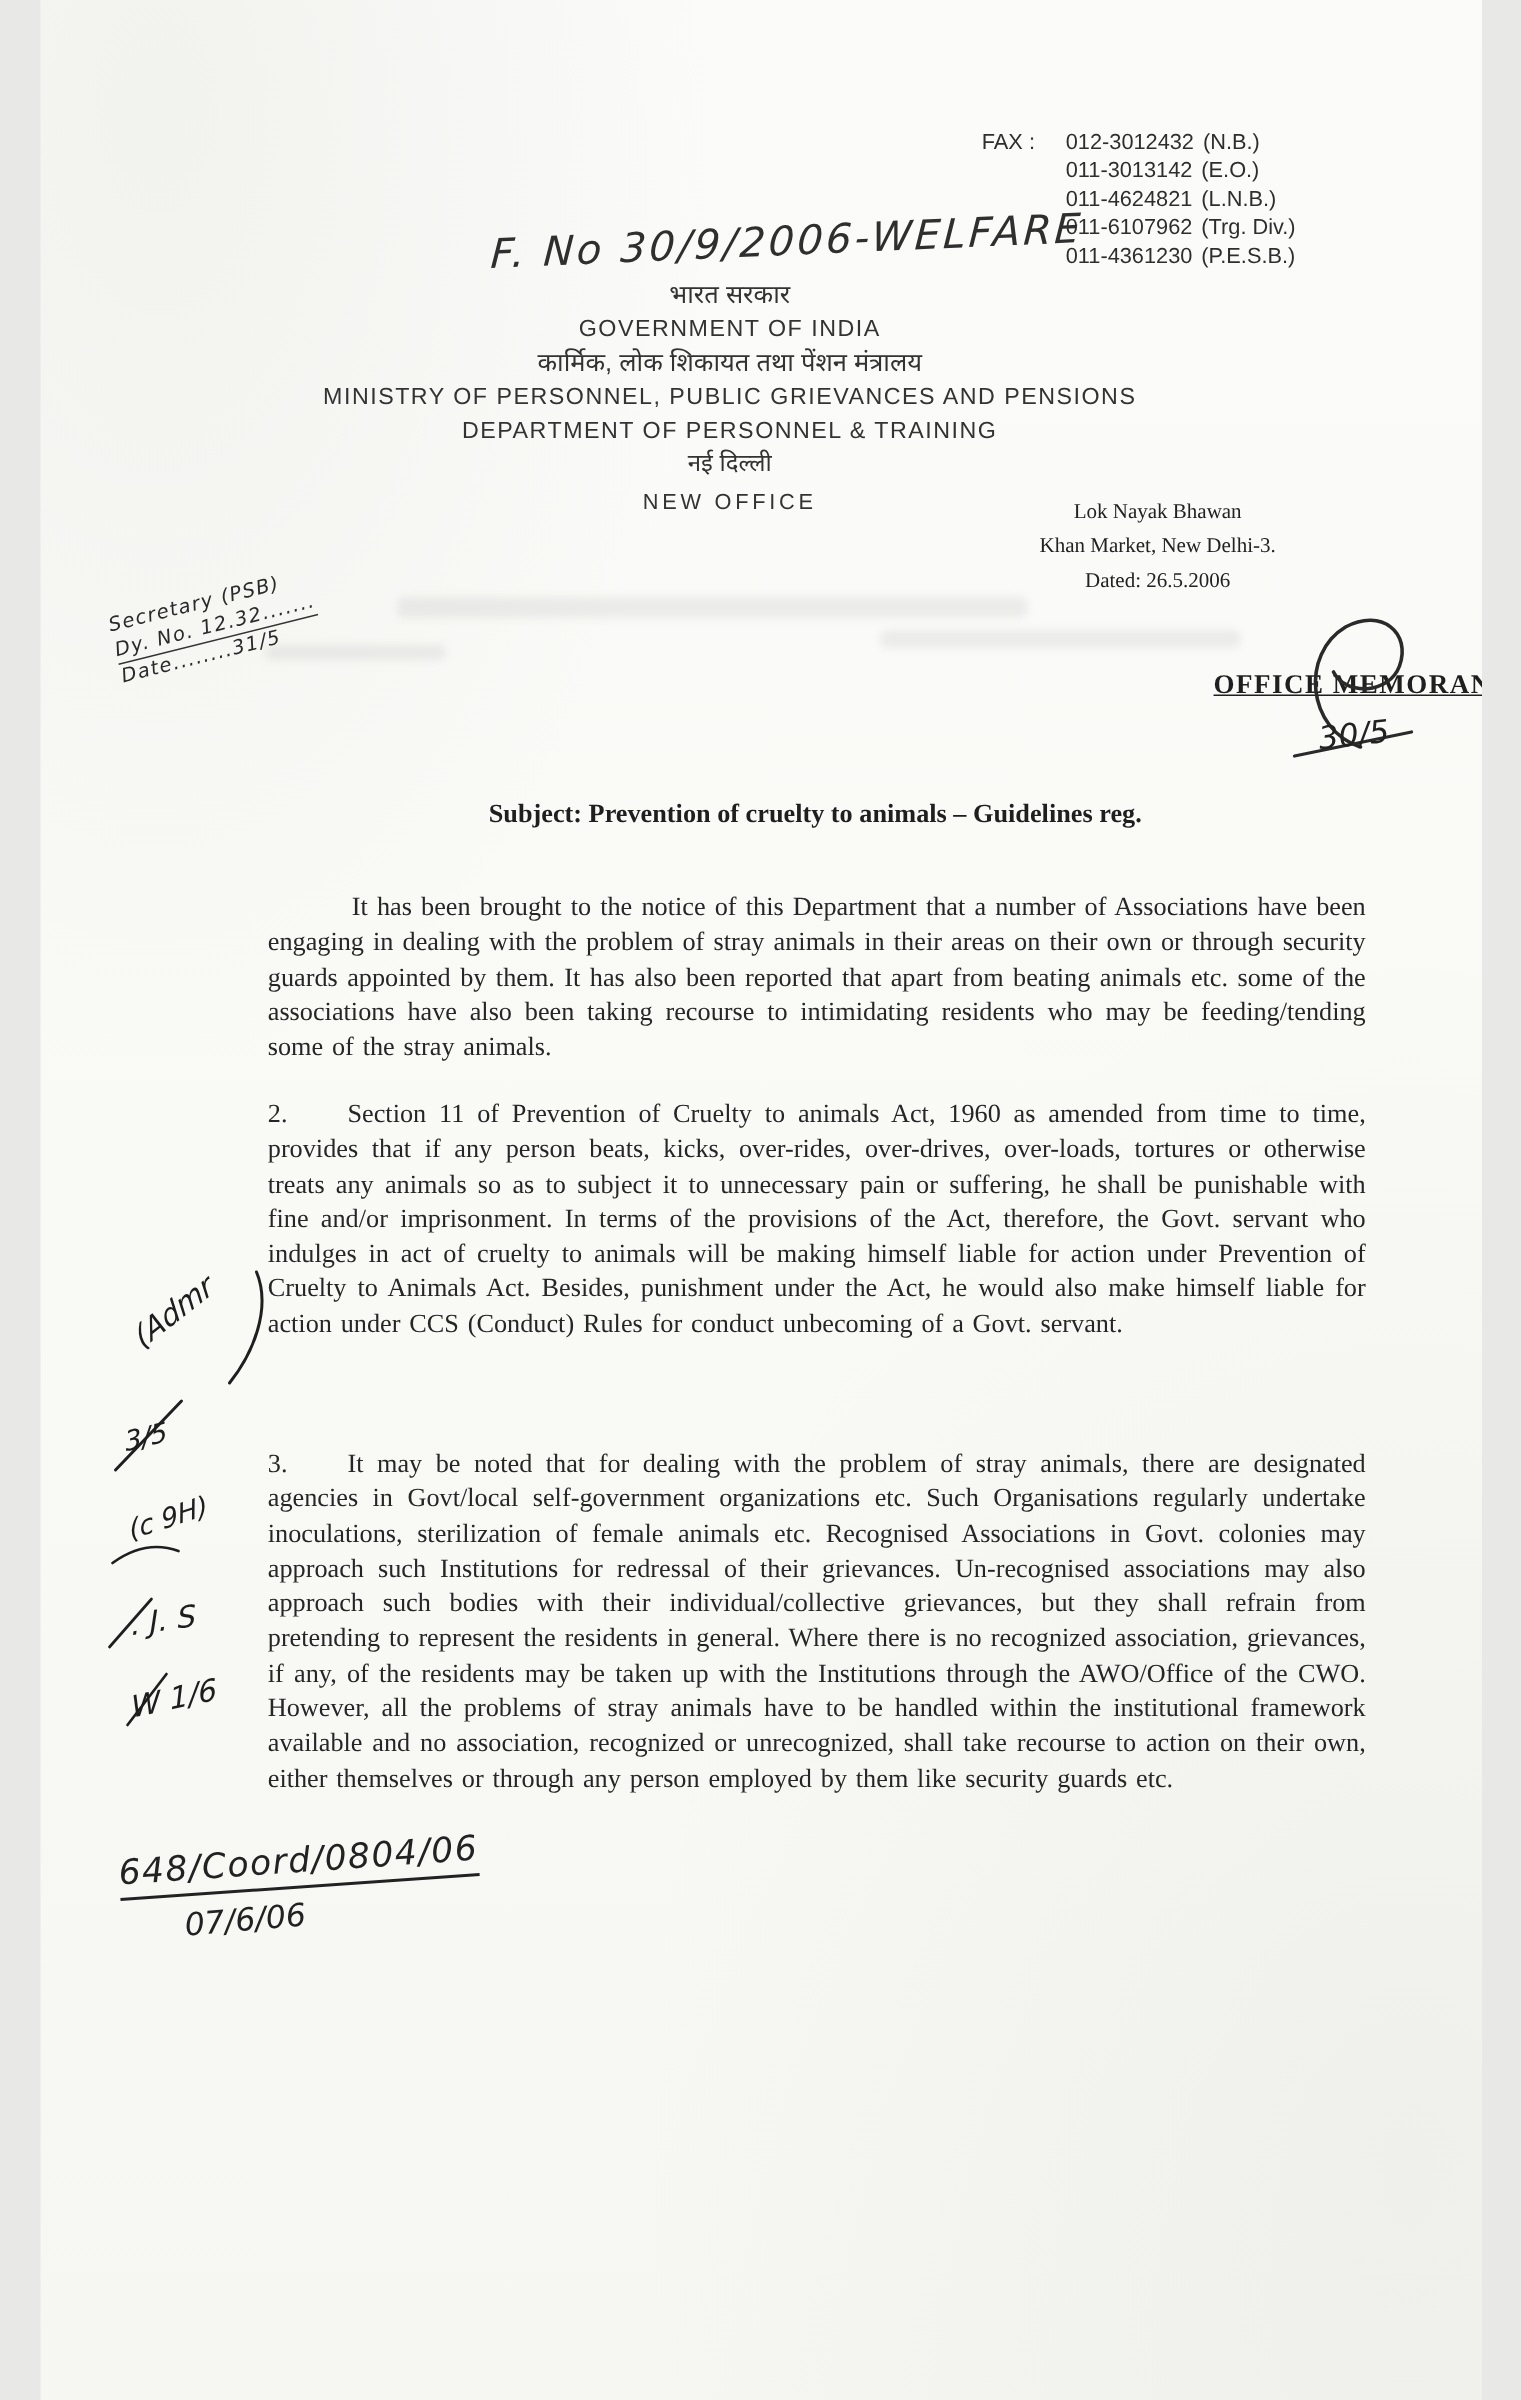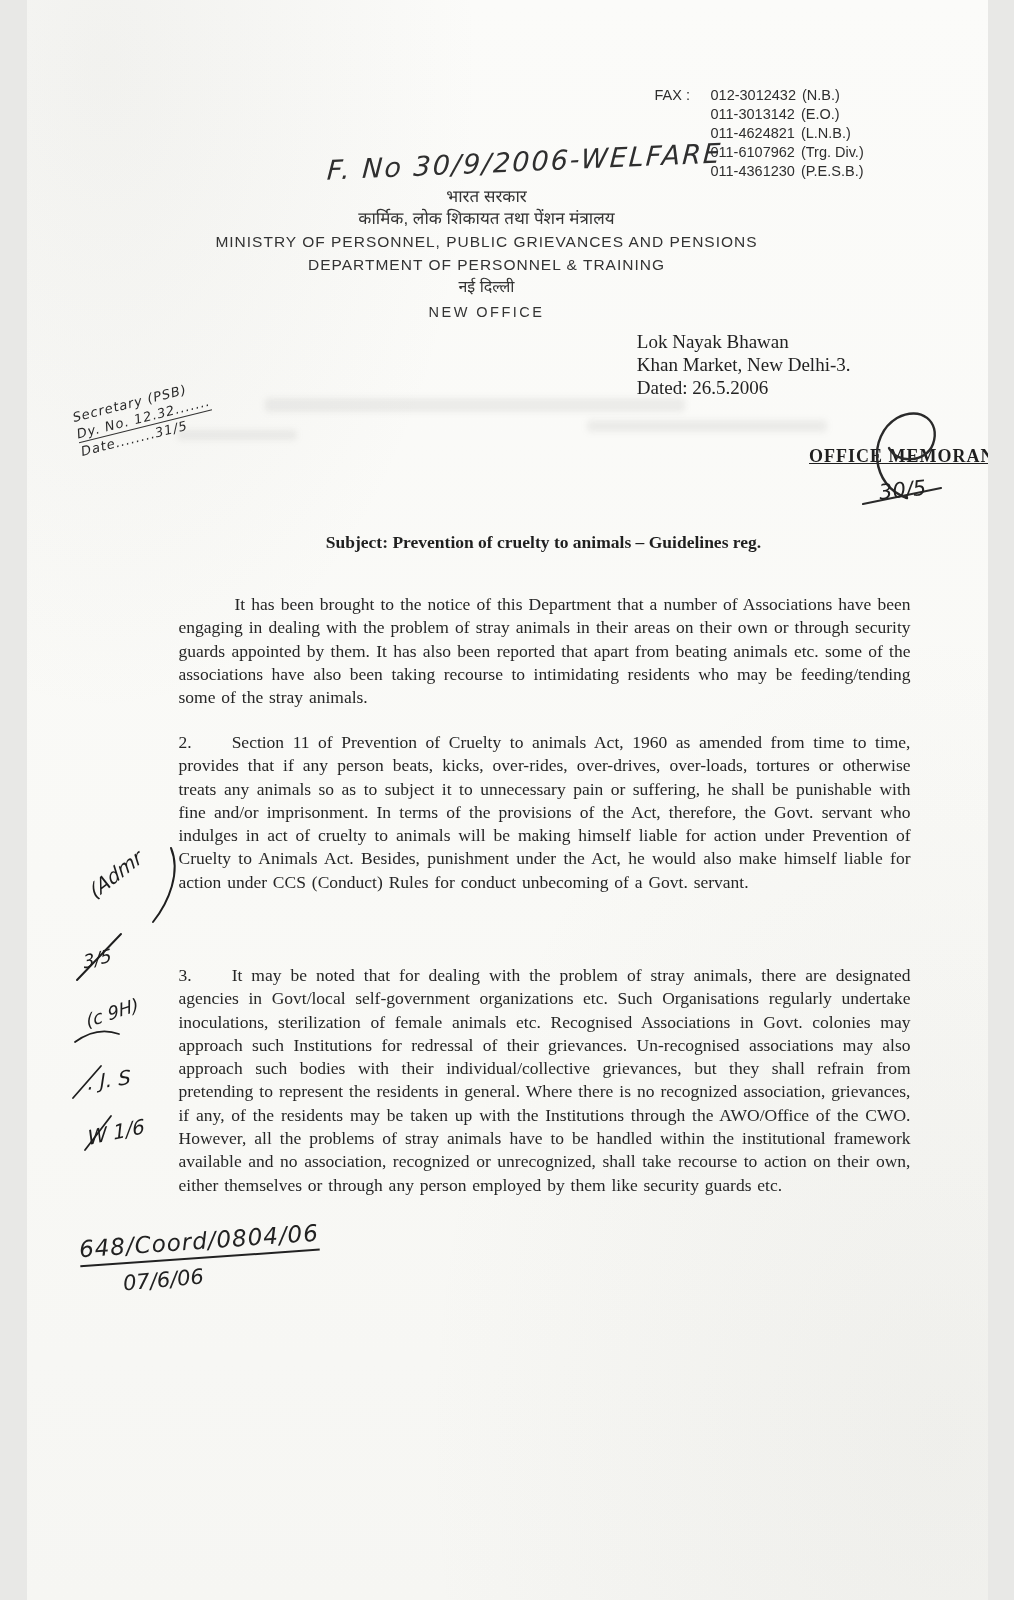--- a/index.html
+++ b/index.html
@@ -28,22 +28,22 @@
 
   
   .letterhead{position:absolute;left:100px;top:186px;width:720px;text-align:center;
               font-family:"Liberation Sans",sans-serif;color:#333;}
   .lh-hi{font-size:17px;line-height:22px;}
   .lh-en{font-size:15.5px;line-height:23px;letter-spacing:1px;}
   .lh-city-hi{font-size:16px;margin-top:0;text-align:center;}
   .lh-city-en{font-size:14.5px;letter-spacing:2.5px;margin-top:3px;}
 
   
-  .address{position:absolute;right:137px;top:330px;text-align:left;
-           font-size:19px;line-height:23px;color:#222;}
+  .address{position:absolute;right:137px;top:330px;text-align:center;
+           font-size:14px;line-height:23px;color:#222;}
 
   
   .stamp{position:absolute;left:48px;top:392px;transform:rotate(-14deg);
          font-size:13px;line-height:17px;letter-spacing:1px;color:#2a2a2a;}
   .stamp .s2{border-bottom:1px solid #333;display:inline-block;}
 
   
   .memo-title{position:absolute;left:0;top:446px;width:1014px;text-align:right;
               font-weight:bold;font-size:18px;letter-spacing:1px;
               text-decoration:underline;color:#1f1f1f;}
@@ -107,20 +107,21 @@
       <div class="fax-row"><span>011-4624821</span><span class="fax-unit">(L.N.B.)</span></div>
       <div class="fax-row"><span>011-6107962</span><span class="fax-unit">(Trg. Div.)</span></div>
       <div class="fax-row"><span>011-4361230</span><span class="fax-unit">(P.E.S.B.)</span></div>
     </div>
   </div>
 
   <div class="hw fileno">F. No 30/9/2006-WELFARE</div>
 
   <div class="letterhead">
     <div class="lh-hi">भारत सरकार</div>
+    <div class="lh-en">GOVERNMENT OF INDIA</div>
     <div class="lh-hi">कार्मिक, लोक शिकायत तथा पेंशन मंत्रालय</div>
     <div class="lh-en">MINISTRY OF PERSONNEL, PUBLIC GRIEVANCES AND PENSIONS</div>
     <div class="lh-en">DEPARTMENT OF PERSONNEL &amp; TRAINING</div>
     <div class="lh-hi lh-city-hi">नई दिल्ली</div>
     <div class="lh-en lh-city-en">NEW OFFICE</div>
   </div>
 
   <div class="address">
     <div>Lok Nayak Bhawan</div>
     <div>Khan Market, New Delhi-3.</div>

